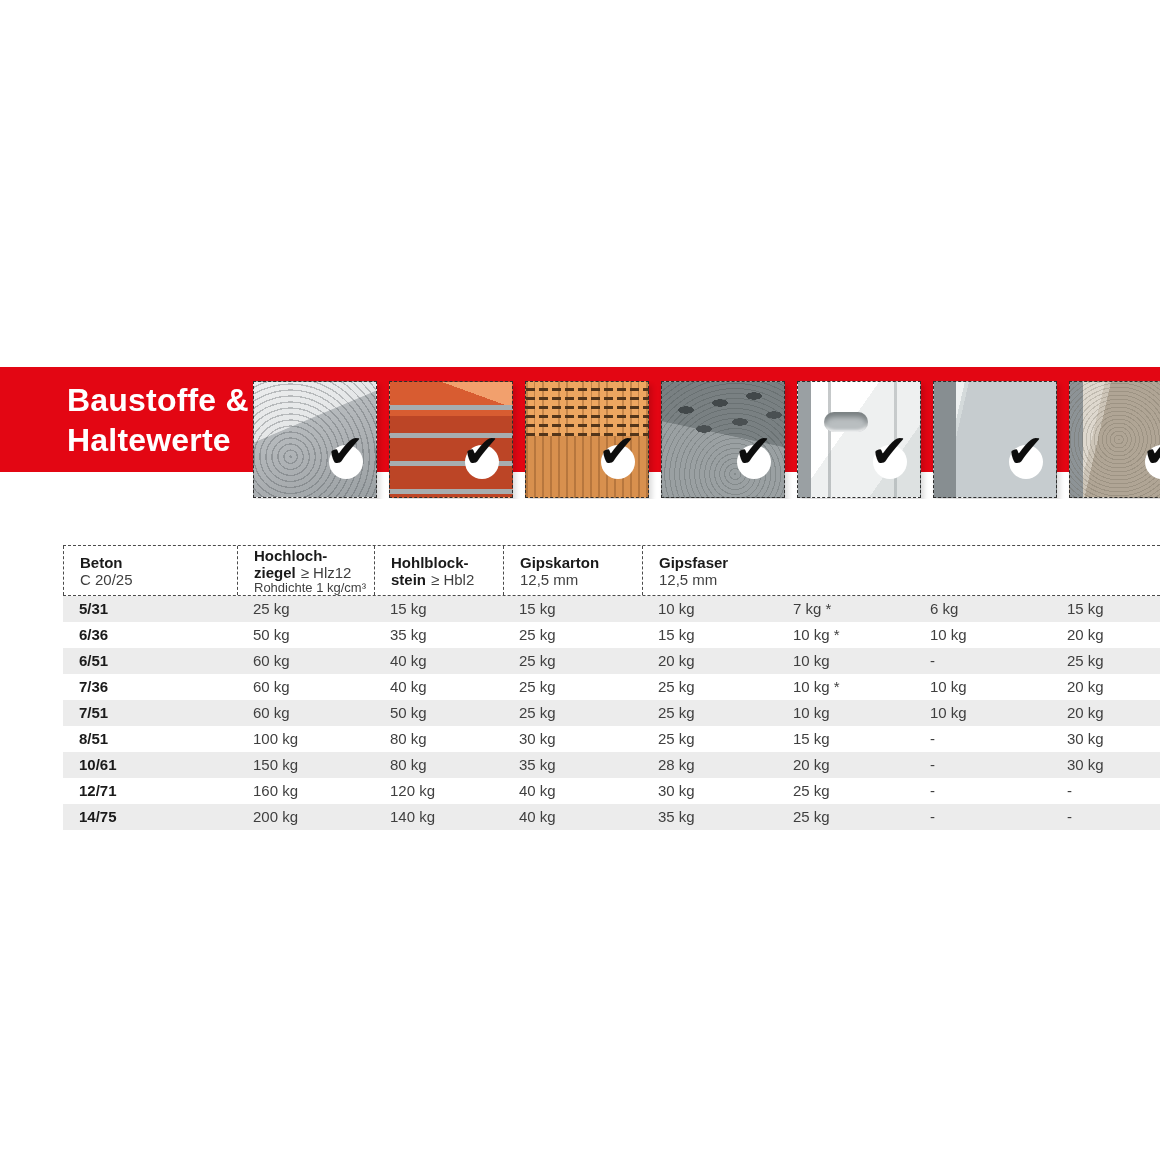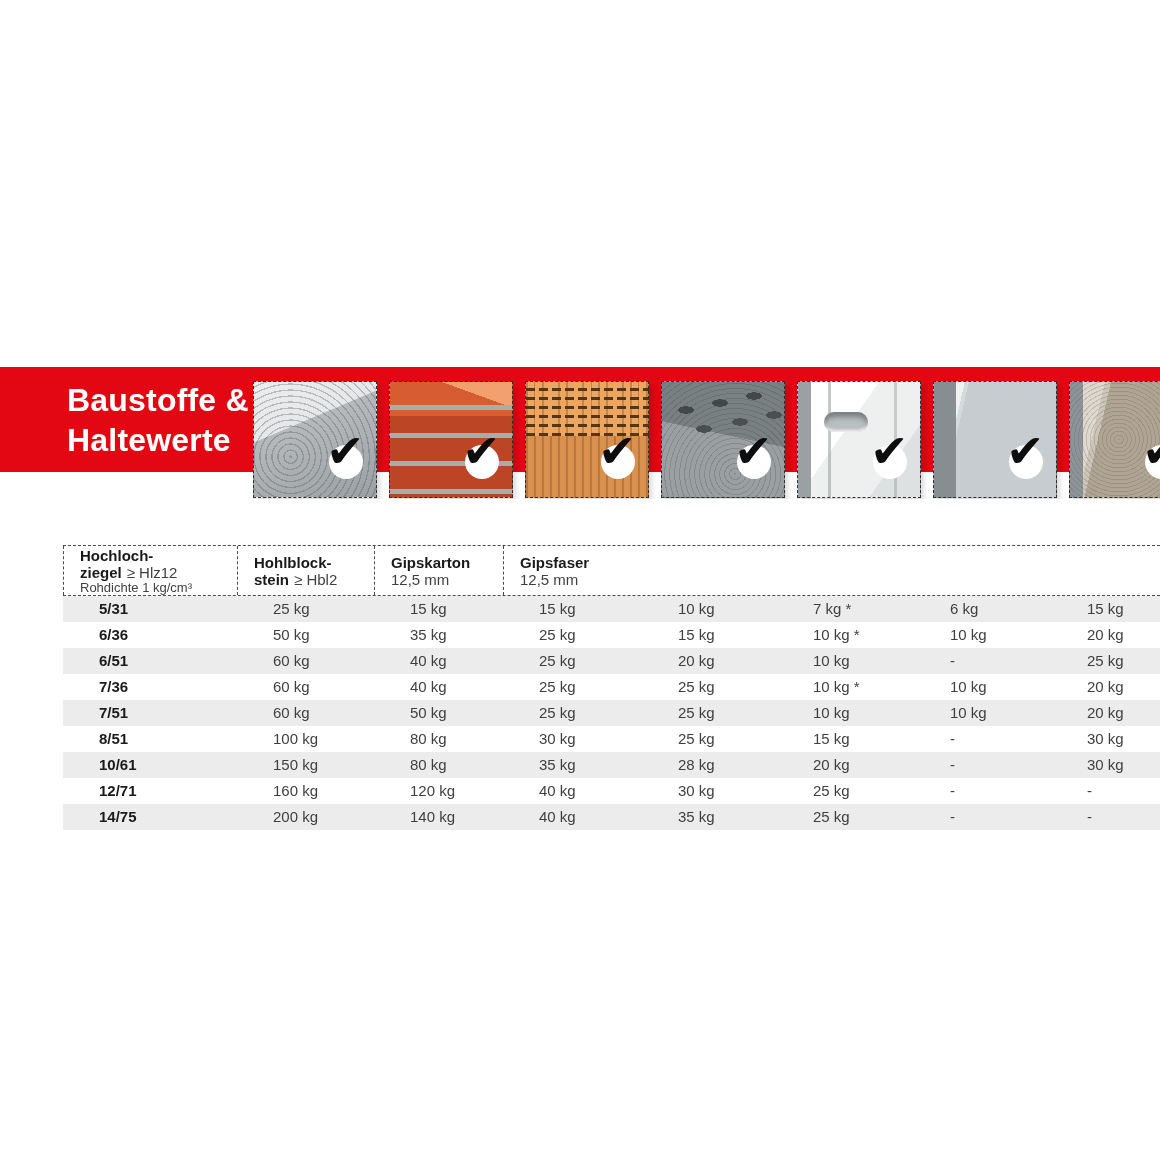--- a/index.html
+++ b/index.html
@@ -119,21 +119,20 @@
     line-height:17px;
   }
   .hb{font-weight:bold;color:var(--text-dark);}
   .hr{color:var(--text);}
   .hr.gap{margin-left:5px;text-align:right;}
   .hnote{font-size:13px;line-height:13px;color:var(--text);}
   .tbody{display:block;}
   .trow{
     display:grid;grid-template-columns:174px 137px 129px 139px 135px 137px 137px 1fr;
     height:26px;
-    padding-left:20px;
   }
   .trow.alt{background:var(--row-alt);}
   .tcell{line-height:26px;padding-left:16px;box-sizing:border-box;white-space:nowrap;}
   .tlabel{font-weight:bold;color:var(--text-dark);}
 </style>
 </head>
 <body>
 
 <div class="banner">
   <div class="banner-title">
@@ -176,20 +175,24 @@
     <div class="tile tile-gipsfaser">
       <div class="check">
         <span>✔</span>
       </div>
     </div>
   </div>
 
 <div class="mat-table">
   <div class="hrow">
       <div class="hcell">
+        <div><span class="hb">Beton</span></div>
+        <div><span class="hr">C 20/25</span></div>
+      </div>
+      <div class="hcell">
         <div><span class="hb">Hochloch-</span></div>
         <div><span class="hb">ziegel</span><span class="hr gap">≥ Hlz12</span></div>
         <div class="hnote">Rohdichte 1 kg/cm³</div>
       </div>
       <div class="hcell">
         <div><span class="hb">Hohlblock-</span></div>
         <div><span class="hb">stein</span><span class="hr gap">≥ Hbl2</span></div>
       </div>
       <div class="hcell">
         <div><span class="hb">Gipskarton</span></div>

